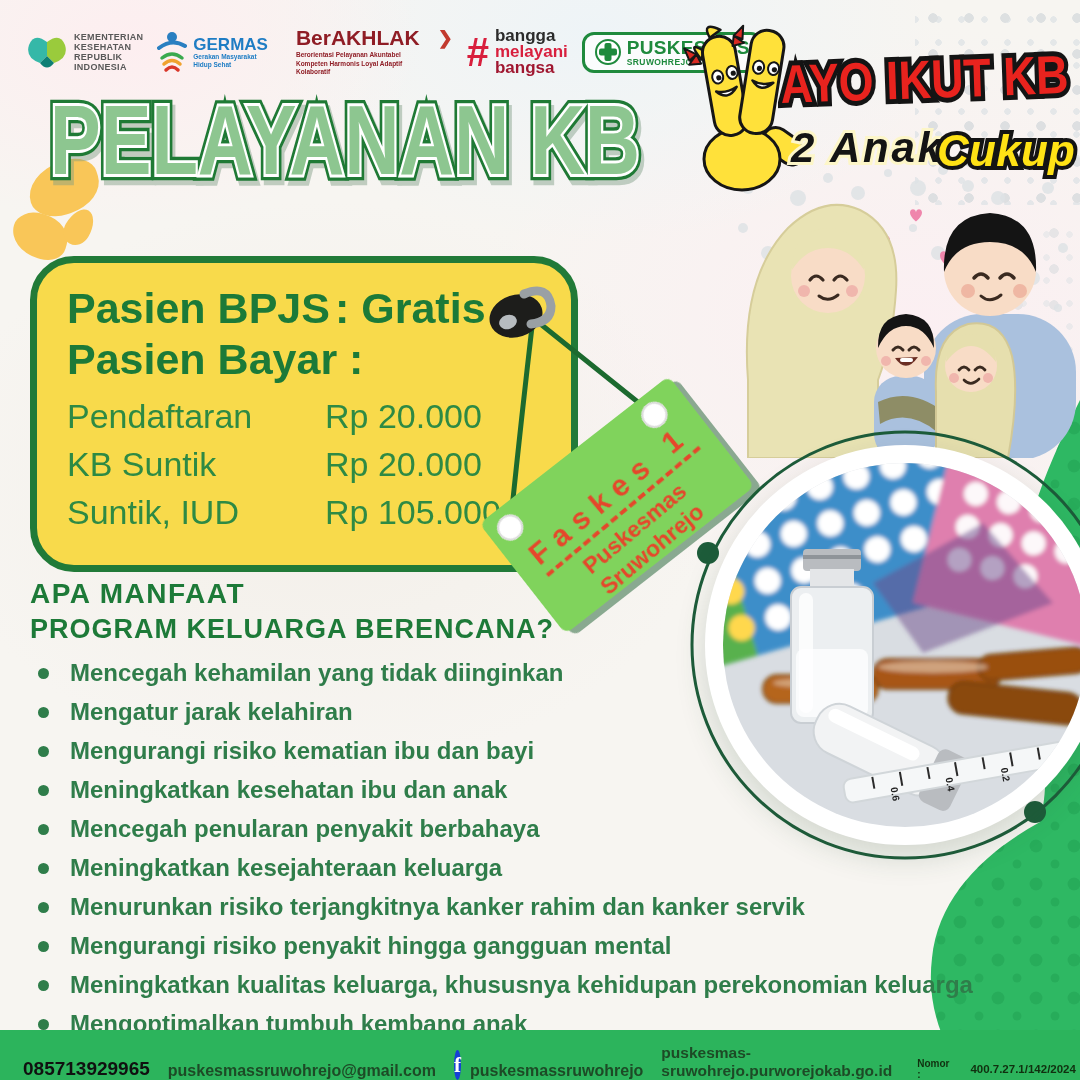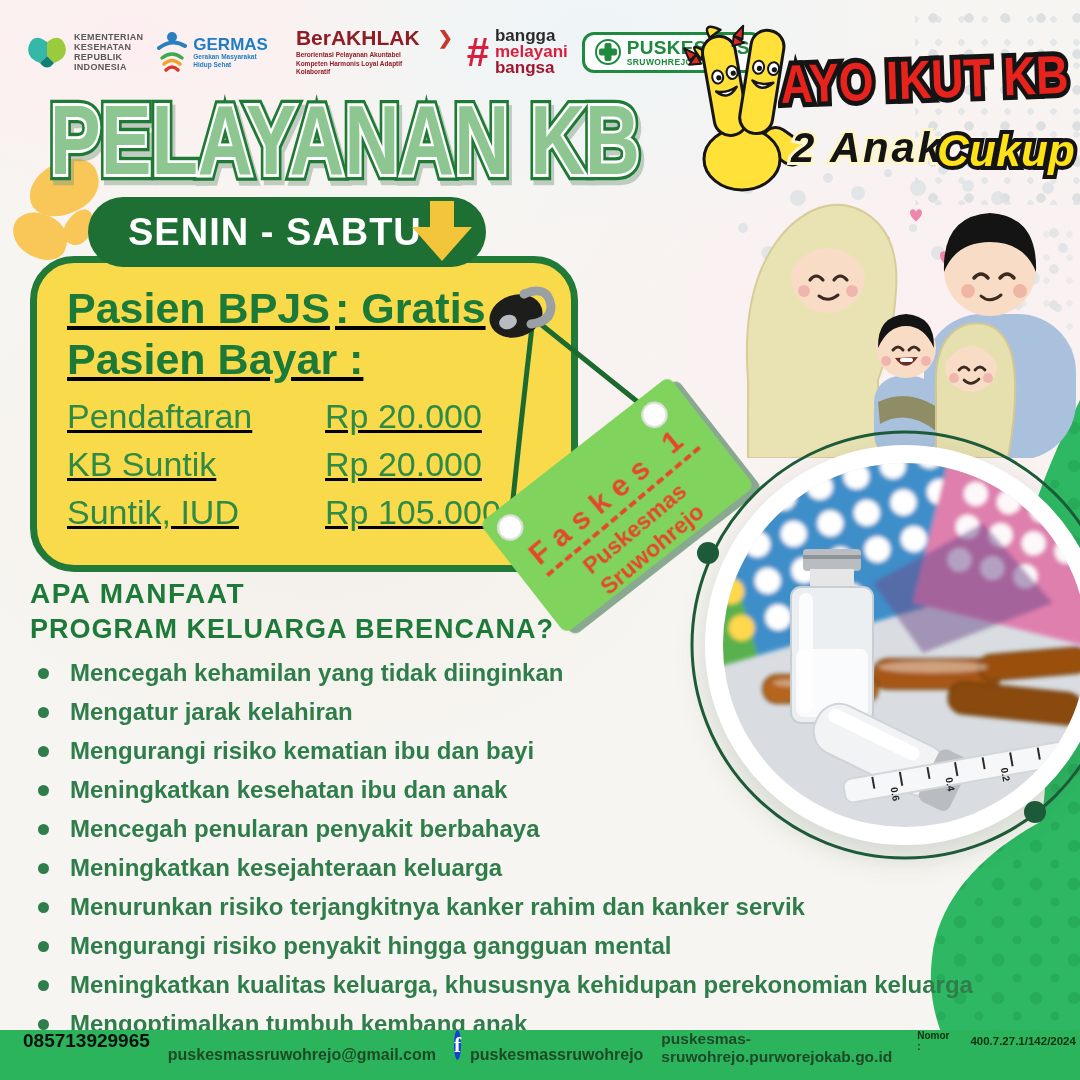--- a/index.html
+++ b/index.html
@@ -34,21 +34,21 @@
   .pusk-box{display:flex;align-items:center;gap:6px;border:3px solid #1f8a3d;border-radius:12px;padding:3px 10px;background:rgba(255,255,255,.75);}
   .pusk-title{font-size:19px;font-weight:800;color:#1f8a3d;line-height:1;letter-spacing:.3px;}
   .pusk-sub{font-size:8.5px;font-weight:800;color:#1f8a3d;letter-spacing:.4px;}
   
   .title-svg{left:42px;top:84px;width:606px;height:112px;z-index:30;filter:drop-shadow(3px 5px 0 rgba(125,155,130,.45));}
   .splash{z-index:25;background:#f9c658;border-radius:60% 40% 55% 45%;}
   .pill{left:88px;top:197px;width:398px;height:70px;background:#1d6f33;border-radius:36px;z-index:32;display:flex;align-items:center;}
   .pill-text{color:#fff;font-size:38px;font-weight:800;letter-spacing:1px;padding-left:40px;}
   .pill-arrow{position:absolute;right:12px;top:4px;}
   
-  .card{left:30px;top:256px;width:548px;height:316px;background:#f8da4b;border:7px solid #217a38;border-radius:44px;z-index:31;padding:20px 28px 0 30px;text-decoration:underline;}
+  .card{left:30px;top:256px;width:548px;height:316px;background:#f8da4b;border:7px solid #217a38;border-radius:44px;z-index:31;padding:20px 28px 0 30px;}
   .card-h{font-size:43px;font-weight:800;color:#1c7a38;line-height:1.18;display:flex;}
   .card-h .lab{width:268px;}
   .price-rows{margin-top:8px;}
   .price-row{display:flex;font-size:34px;font-weight:500;color:#2e8a44;height:48px;align-items:center;}
   .price-label{width:258px;}
   
   .strings{left:0;top:0;width:1080px;height:1080px;z-index:40;pointer-events:none;}
   .tag{left:497px;top:435px;width:240px;height:140px;background:#80d35c;border-radius:8px;
        transform:rotate(-38deg);z-index:60;box-shadow:5px 7px 0 rgba(27,94,47,.5);text-align:center;}
   .tag-hole{position:absolute;width:26px;height:26px;border-radius:50%;background:#fff;top:9px;box-shadow:inset 0 0 0 2px #dcdcdc;}
@@ -67,21 +67,21 @@
   
   .benefits{left:30px;top:580px;width:1010px;z-index:30;}
   .benefits-h1{font-size:28px;font-weight:800;color:#1d7a38;letter-spacing:1.5px;line-height:1;}
   .benefits-h2{font-size:27px;font-weight:800;color:#1d7a38;letter-spacing:1px;margin-top:6px;}
   .benefits ul{list-style:none;margin:14px 0 0 0;padding:0;}
   .benefits li{position:relative;font-size:24px;color:#2f7d4a;padding-left:40px;margin-bottom:11px;font-weight:700;}
   .benefits li::before{content:"";position:absolute;left:8px;top:9px;width:11px;height:11px;border-radius:50%;background:#2f7d4a;}
   
   .wave-svg{left:0;top:0;width:1080px;height:1080px;z-index:5;}
   
-  .footer{left:0;top:1030px;width:1080px;height:50px;background:#2cb45c;z-index:70;display:flex;align-items:flex-start;padding:0 14px;gap:9px;}
+  .footer{left:0;top:1030px;width:1080px;height:50px;background:#2cb45c;z-index:70;display:flex;align-items:flex-end;padding:0 14px;gap:9px;}
   .f-phone{font-size:19px;font-weight:800;color:#101010;}
   .f-text{font-size:16px;font-weight:600;color:#1d4a26;margin-top:16px;}
   .f-web{font-size:15.5px;font-weight:600;color:#1d4a26;}
   .f-nomor{margin-left:16px;display:flex;align-items:center;gap:21px;}
   .f-nomor-label{font-size:10px;font-weight:800;color:#10300f;}
   .f-nomor-value{font-size:11.5px;font-weight:800;color:#10300f;}
   .fb-circle{width:30px;height:30px;border-radius:50%;background:#1540d6;color:#fff;font-weight:800;font-size:21px;
              display:flex;align-items:center;justify-content:center;font-family:"Liberation Serif",serif;}
 </style>
 </head>
@@ -277,27 +277,20 @@
     <g transform="scale(1 1.15)">
       <text x="303" y="78" text-anchor="middle" font-family="Liberation Sans,sans-serif" font-size="86" font-weight="800" textLength="590" lengthAdjust="spacingAndGlyphs" fill="#8dc690" stroke="#1f7a35" stroke-width="11" paint-order="stroke">PELAYANAN KB</text>
       <text x="303" y="78" text-anchor="middle" font-family="Liberation Sans,sans-serif" font-size="86" font-weight="800" textLength="590" lengthAdjust="spacingAndGlyphs" fill="#8dc690" stroke="#ffffff" stroke-width="5" paint-order="stroke">PELAYANAN KB</text>
     </g>
   </svg>
 
   <div class="abs splash" style="left:28px;top:162px;width:72px;height:52px;transform:rotate(-18deg);"></div>
   <div class="abs splash" style="left:12px;top:214px;width:56px;height:44px;transform:rotate(16deg);border-radius:45% 55% 40% 60%;"></div>
   <div class="abs splash" style="left:66px;top:208px;width:26px;height:38px;border-radius:50% 50% 50% 50%/60% 60% 40% 40%;transform:rotate(30deg);"></div>
 
-  <div class="abs pill">
-    <span class="pill-text">SENIN - SABTU</span>
-    <svg class="pill-arrow" width="64" height="62" viewBox="0 0 64 62">
-      <rect x="20" y="0" width="24" height="28" fill="#f3c53b"></rect>
-      <polygon points="2,26 62,26 32,60" fill="#f3c53b"></polygon>
-    </svg>
-  </div>
 
   <div class="abs card">
     <div class="card-h">
       <span class="lab">Pasien BPJS</span>
       <span>:  Gratis</span>
     </div>
     <div class="card-h">Pasien Bayar :</div>
     <div class="price-rows">
       <div class="price-row">
         <span class="price-label">Pendaftaran</span>

